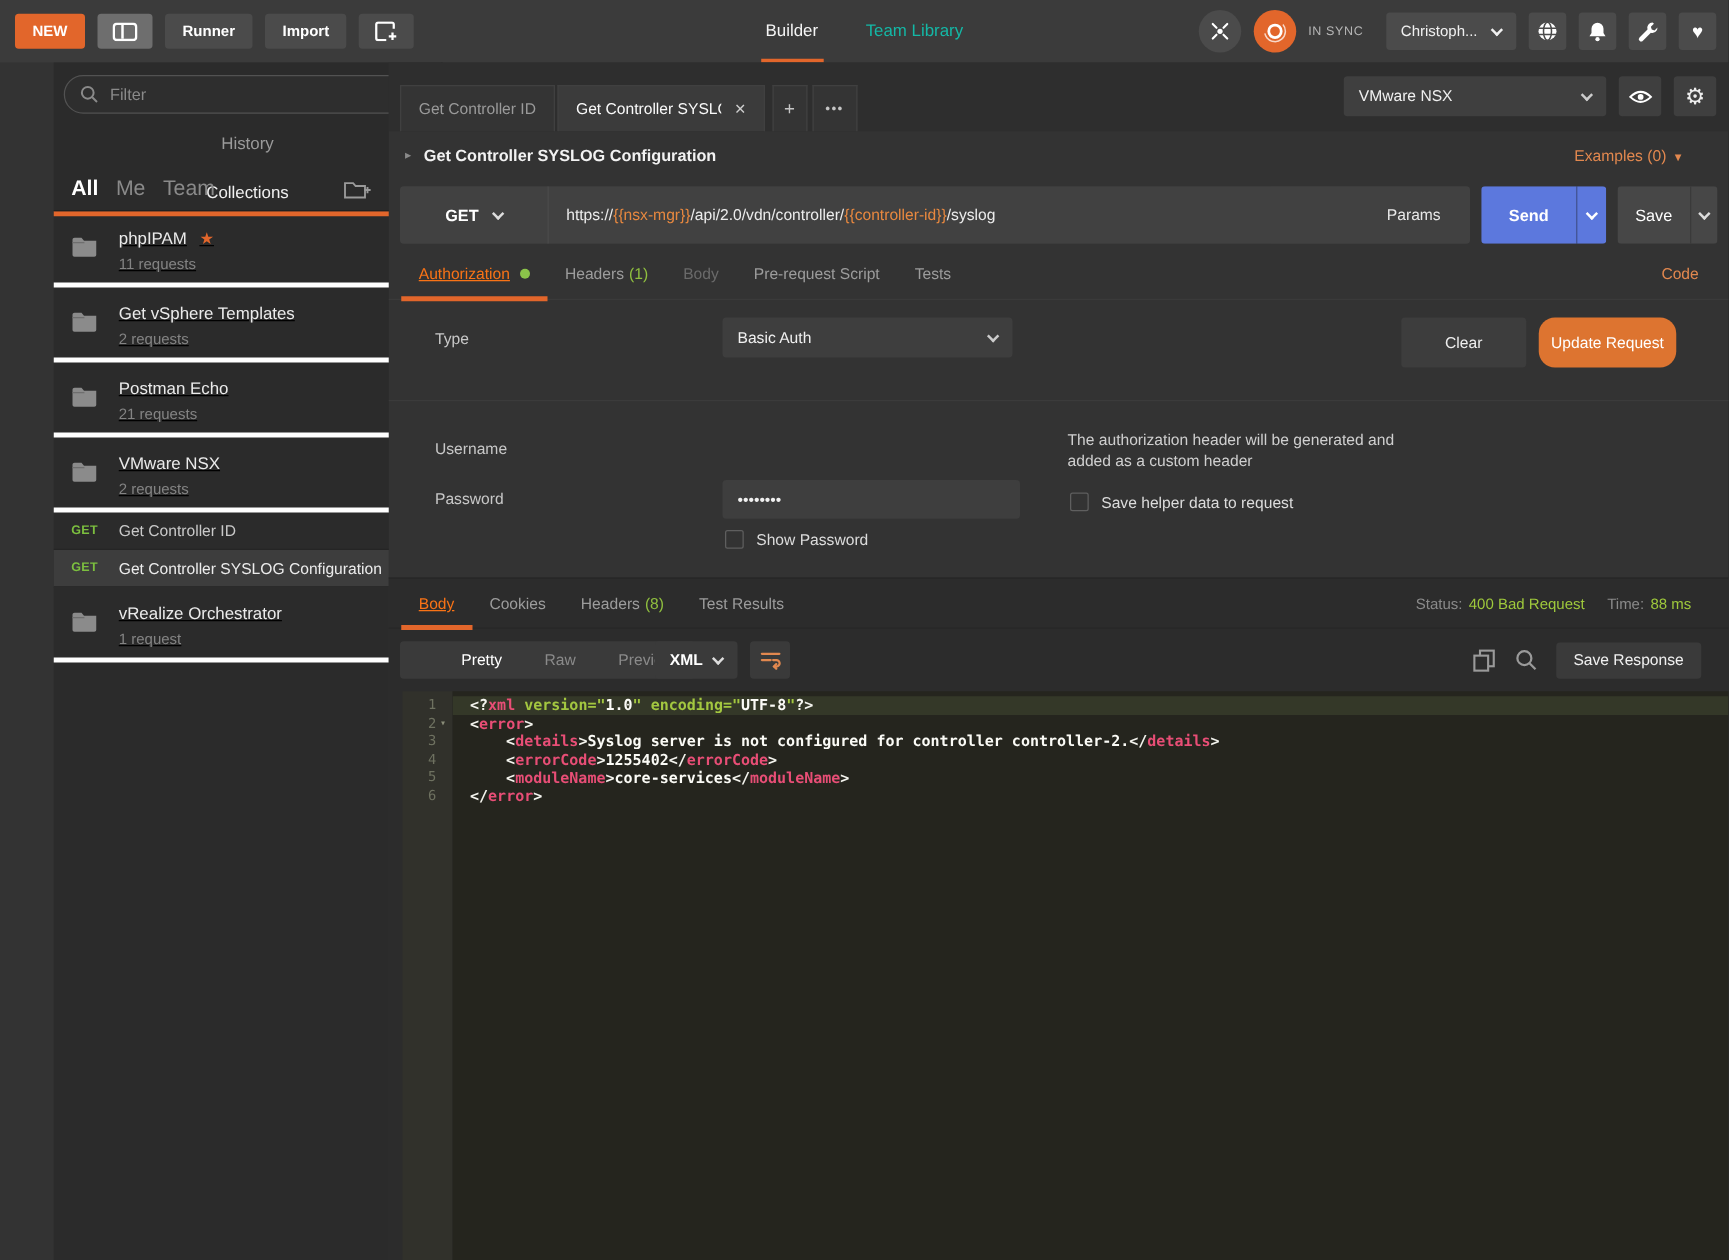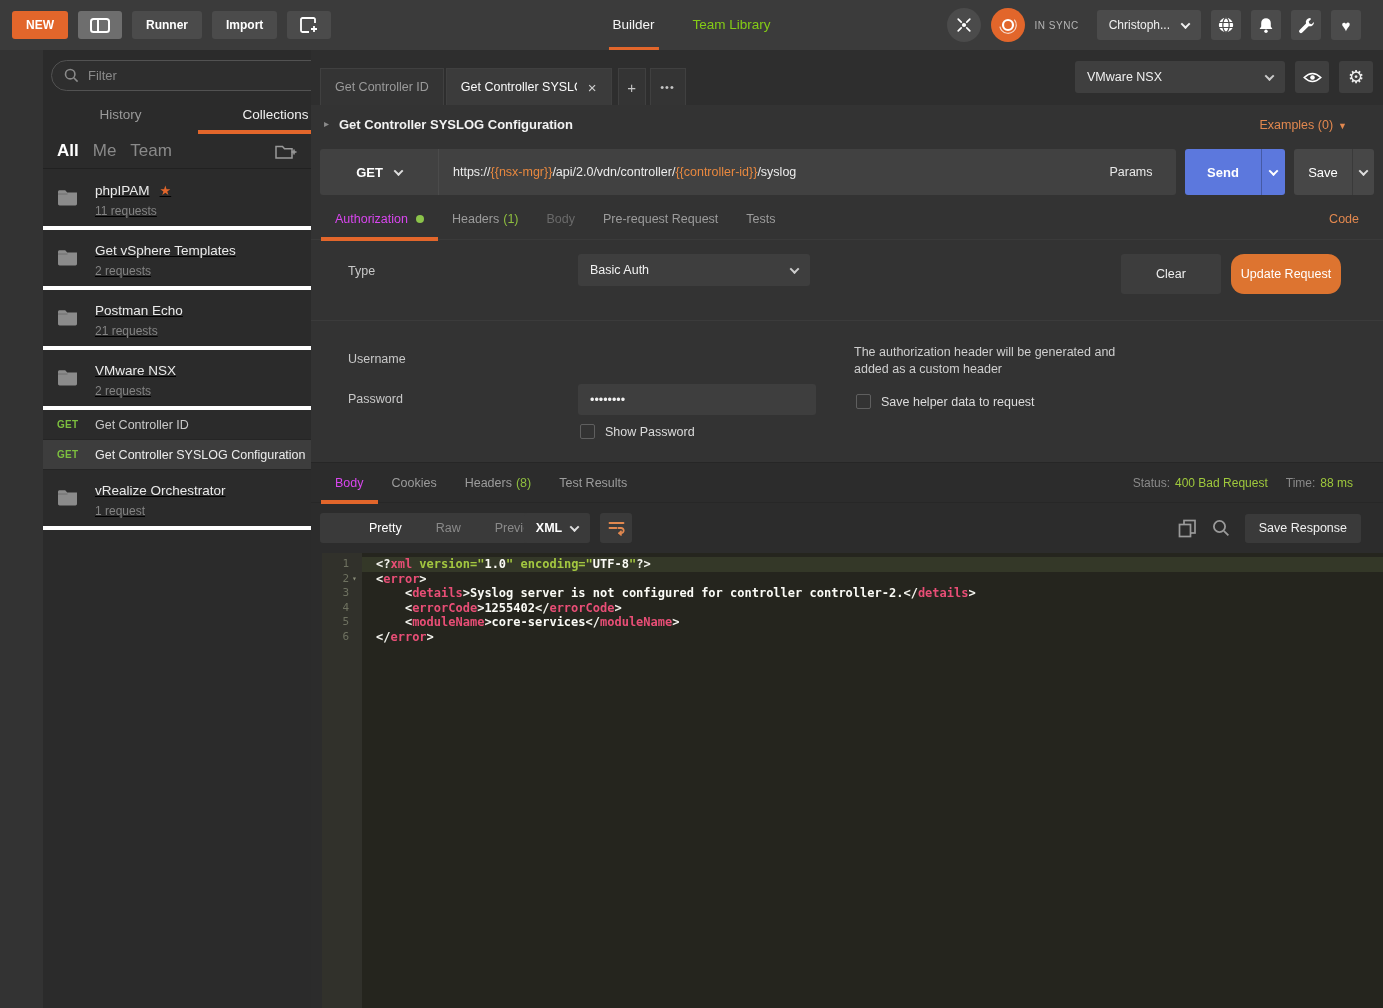--- a/index.html
+++ b/index.html
@@ -8,39 +8,39 @@
   .app { position:relative; width:1383px; height:1008px; background:#333333; overflow:hidden; }
 
   
   .topbar { position:absolute; top:0; left:0; right:0; height:50px; background:#3b3b3b; display:flex; align-items:center; }
   .tb-left { display:flex; gap:10px; margin-left:12px; align-items:center; }
   .btn { height:28px; padding:0 14px; background:#4b4b4b; border:none; border-radius:3px; color:#fff; font-weight:bold; font-size:12px; font-family:inherit; display:flex; align-items:center; justify-content:center; cursor:pointer; }
   .btn-orange { background:#e2662b; }
   .btn-toggle { background:#6e6e6e; width:44px; }
   .btn-iconsq { width:44px; }
   .tb-center { position:absolute; left:50%; transform:translateX(-50%); height:50px; display:flex; gap:30px; }
-  .nav-item { position:relative; line-height:50px; font-size:13.5px; color:#84cc16; padding:0 4px; cursor:pointer; }
+  .nav-item { position:relative; line-height:50px; font-size:13.5px; color:#14b8a6; padding:0 4px; cursor:pointer; }
   .nav-item.active { color:#f5f5f5; }
   .nav-item.active::after { content:""; position:absolute; left:0; right:0; bottom:0; height:3px; background:#e2662b; }
-  .tb-right { margin-left:auto; display:flex; align-items:center; gap:10px; margin-right:22px; }
+  .tb-right { margin-left:auto; display:flex; align-items:center; gap:10px; margin-right:10px; }
   .circle-btn { width:34px; height:34px; border-radius:50%; background:#4b4b4b; display:flex; align-items:center; justify-content:center; }
   .circle-btn.sync { background:#e2662b; }
   .insync { font-size:10px; color:#b5b5b5; letter-spacing:.5px; margin-right:8px; }
   .user-select { height:30px; background:#4b4b4b; border-radius:3px; display:flex; align-items:center; gap:12px; padding:0 12px; font-size:12px; color:#f0f0f0; cursor:pointer; }
   .icon-btn { width:30px; height:30px; border-radius:3px; background:#4b4b4b; display:flex; align-items:center; justify-content:center; cursor:pointer; color:#fff; }
   .chev { width:7px; height:7px; border-right:2px solid currentColor; border-bottom:2px solid currentColor; transform:rotate(45deg) translate(-1px,-1px); display:inline-block; }
   .heart-glyph { font-size:15px; color:#fff; }
   .gear-glyph { font-size:18px; color:#eee; line-height:1; }
 
   
   .sidebar { position:absolute; top:50px; left:0; width:311px; bottom:0; background:#2b2b2b; border-right:1px solid #1e1e1e;margin-left:43px; }
   .filter-wrap { position:absolute; top:10px; left:8px; right:10px; height:31px; border:1px solid #525252; border-radius:16px; display:flex; align-items:center; gap:9px; padding:0 12px; background:#2e2e2e; }
   .filter-wrap input { flex:1; background:transparent; border:none; outline:none; color:#ddd; font-size:13px; font-family:inherit; }
   .filter-wrap input::placeholder { color:#8a8a8a; }
-  .side-tabs { position:absolute; top:45px; left:0; right:0; height:39px; display:flex; }
+  .side-tabs { position:absolute; top:45px; left:0; right:0; height:39px; display:flex;flex-direction:column; }
   .side-tab { flex:1; text-align:center; line-height:39px; font-size:13.5px; color:#9a9a9a; position:relative; cursor:pointer; }
   .side-tab.active { color:#f0f0f0; }
   .side-tab.active::after { content:""; position:absolute; left:0; right:0; bottom:0; height:4px; background:#e2662b; }
   .scopes { position:absolute; top:84px; left:0; right:0; height:35px; display:flex; align-items:center; gap:14px; padding:0 14px; border-bottom:1px solid #212121; font-size:17px; color:#8a8a8a; }
   .scope { cursor:pointer; }
   .scope.active { color:#fff; font-weight:bold; }
   .scope-icons { margin-left:auto; display:flex; gap:16px; align-items:center; }
   .collection-list { position:absolute; top:120px; left:0; right:0; bottom:0; }
   .col-row { position:relative; height:60px; border-bottom:4px solid #ffffff; padding:13px 12px 0 52px; cursor:pointer;text-decoration:underline; }
   .col-row .folder { position:absolute; left:14px; top:19px; }
@@ -84,21 +84,21 @@
   .params-btn { width:90px; display:flex; align-items:center; justify-content:center; font-size:12.5px; color:#e8e8e8; cursor:pointer; }
   .send-group, .save-group { display:flex; height:46px; margin-left:9px; border-radius:3px; overflow:hidden; }
   .send-main { width:76px; background:#5c78dd; color:#fff; font-size:13px; font-weight:bold; display:flex; align-items:center; justify-content:center; cursor:pointer; }
   .send-caret { width:24px; background:#5c78dd; border-left:1px solid rgba(0,0,0,.25); display:flex; align-items:center; justify-content:center; color:#fff; cursor:pointer; }
   .save-main { width:58px; background:#474747; color:#fff; font-size:13px; display:flex; align-items:center; justify-content:center; cursor:pointer; }
   .save-caret { width:22px; background:#474747; border-left:1px solid #3a3a3a; display:flex; align-items:center; justify-content:center; color:#ddd; cursor:pointer; }
 
   .reqtabs { position:absolute; top:148px; left:0; right:0; height:42px; border-bottom:1px solid #3a3a3a; }
   .rtab-list { display:flex; padding-left:10px; }
   .rtab { position:relative; padding:0 14px; line-height:42px; font-size:12.5px; color:#9c9c9c; cursor:pointer; white-space:nowrap; }
-  .rtab.active { color:#d946ef; }
+  .rtab.active { color:#f97316;text-decoration:underline; }
   .rtab.active::after { content:""; position:absolute; left:0; right:0; bottom:-1px; height:4px; background:#e2662b; }
   .rtab.dim { color:#6a6a6a; }
   .rtab .count { color:#8fbf3f; margin-left:4px; }
   .rtab .dot { width:8px; height:8px; border-radius:50%; background:#8bc34a; display:inline-block; margin-left:8px; }
   .code-link { position:absolute; right:24px; top:0; line-height:42px; font-size:12.5px; color:#e2884f; cursor:pointer; }
 
   .auth { position:absolute; top:190px; left:0; right:0; height:222px; }
   .form-label { position:absolute; font-size:12.5px; color:#c8c8c8; }
   .type-select { position:absolute; left:267px; top:14px; width:232px; height:32px; background:#3e3e3e; border-radius:3px; display:flex; align-items:center; padding:0 12px; font-size:12.5px; color:#f0f0f0; cursor:pointer; }
   .type-select .chev { margin-left:auto; color:#ccc; }
@@ -390,21 +390,21 @@
             </div>
         </div>
       </div>
     </div>
 
     <div class="reqtabs">
       <div class="rtab-list" id="reqtabs-list">
           <div class="rtab active"><span>Authorization</span><span class="dot"></span></div>
           <div class="rtab"><span>Headers</span><span class="count">(1)</span></div>
           <div class="rtab dim"><span>Body</span></div>
-          <div class="rtab"><span>Pre-request Request</span></div>
+          <div class="rtab"><span>Pre-request Script</span></div>
           <div class="rtab"><span>Tests</span></div>
         </div>
       <span class="code-link">Code</span>
     </div>
 
     <section class="auth">
       <span class="form-label" style="left:37px; top:24px;">Type</span>
       <div class="type-select">
         <span>Basic Auth</span>
         <span class="chev"></span>

